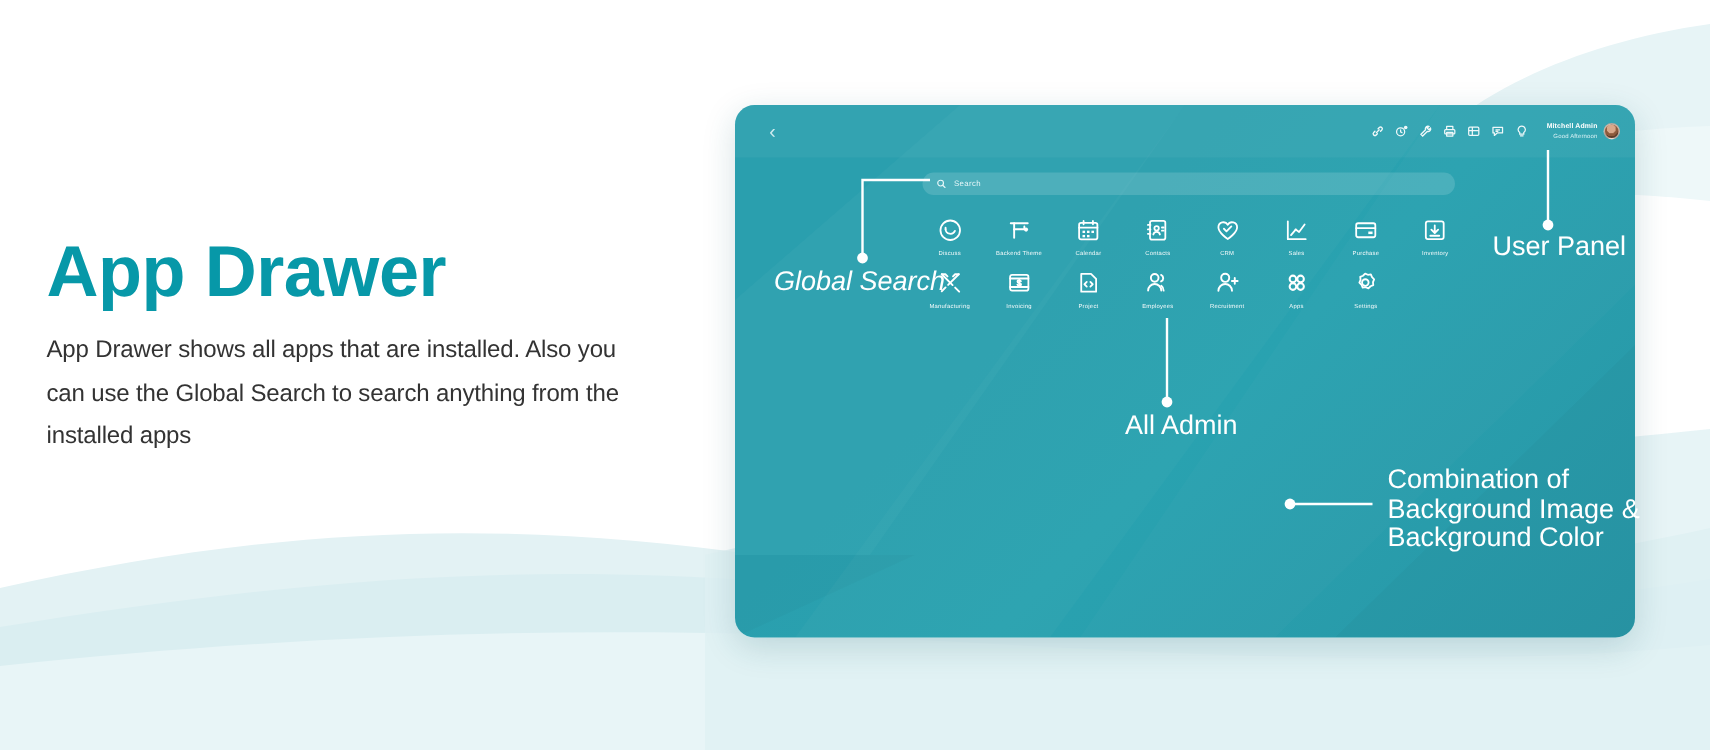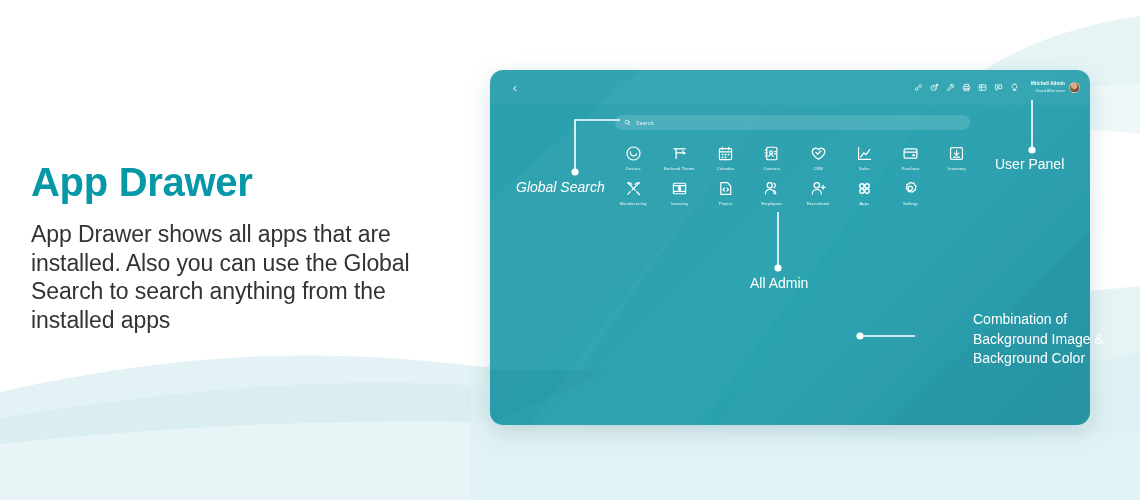--- a/index.html
+++ b/index.html
@@ -8,25 +8,25 @@
     background:#ffffff;
     font-family:"Liberation Sans","DejaVu Sans",sans-serif;
   }
 
   
   #bg-waves{position:absolute;inset:0;width:1140px;height:500px;pointer-events:none;}
 
   
   #left-copy{position:absolute;left:31px;top:158px;width:400px;}
   #page-title{
-    font-size:40px;line-height:48px;font-weight:bold;color:#0798a8;
+    font-size:48px;line-height:48px;font-weight:bold;color:#0798a8;
     letter-spacing:-0.3px;margin:0 0 14px 0;
   }
   #page-desc{
-    font-size:23px;line-height:28.5px;color:#333333;margin:0;
+    font-size:16px;line-height:28.5px;color:#333333;margin:0;
     letter-spacing:-0.1px;
   }
 
   
   #app-drawer-panel{
     position:absolute;left:490px;top:70px;width:600px;height:355px;
     border-radius:13px;overflow:hidden;
     background:linear-gradient(135deg,#2a9fae 0%,#2a9fae 35%,#29a2b0 55%,#2896a6 100%);
     box-shadow:0 6px 22px rgba(20,90,100,.18);
   }
@@ -67,25 +67,25 @@
   #app-grid{
     position:absolute;left:120px;top:75px;width:370px;
     display:grid;grid-template-columns:repeat(8,1fr);row-gap:9px;
   }
   .app-item{display:flex;flex-direction:column;align-items:center;gap:4px;cursor:pointer;}
   .app-icon{width:17px;height:17px;display:block;}
   .app-label{font-size:3.9px;color:#ffffff;letter-spacing:.18px;white-space:nowrap;opacity:.97;}
 
   
   #annotations{position:absolute;inset:0;width:1140px;height:500px;pointer-events:none;}
-  .anno-label{position:absolute;color:#ffffff;font-size:14px;line-height:19px;white-space:pre-line;}
+  .anno-label{position:absolute;color:#ffffff;font-size:18px;line-height:19px;white-space:pre-line;}
   #anno-global-search{left:516px;top:178px;font-style:italic;}
   #anno-all-apps{left:750px;top:274px;}
   #anno-user-panel{left:995px;top:155px;}
-  #anno-bg-combo{left:973px;top:310px;line-height:19.5px;}
+  #anno-bg-combo{left:925px;top:310px;line-height:19.5px;}
 </style>
 </head>
 <body>
 
 <svg id="bg-waves" viewBox="0 0 1140 500" preserveAspectRatio="none">
   <path d="M0 392 C 180 352, 330 344, 520 372 C 720 402, 900 404, 1140 352 L1140 500 L0 500 Z" fill="#e3f2f4"></path>
   <path d="M0 418 C 200 386, 360 372, 560 392 C 760 412, 930 420, 1140 386 L1140 500 L0 500 Z" fill="#daeef1"></path>
   <path d="M0 444 C 230 420, 420 416, 640 428 C 850 440, 990 444, 1140 430 L1140 500 L0 500 Z" fill="#e8f5f7"></path>
   <path d="M470 370 C 640 330, 830 318, 1140 286 L1140 500 L470 500 Z" fill="#dff0f3" opacity=".75"></path>
   <path d="M1140 16 C 1040 30, 960 72, 930 124 C 1000 104, 1080 92, 1140 92 Z" fill="#e7f4f6"></path>

